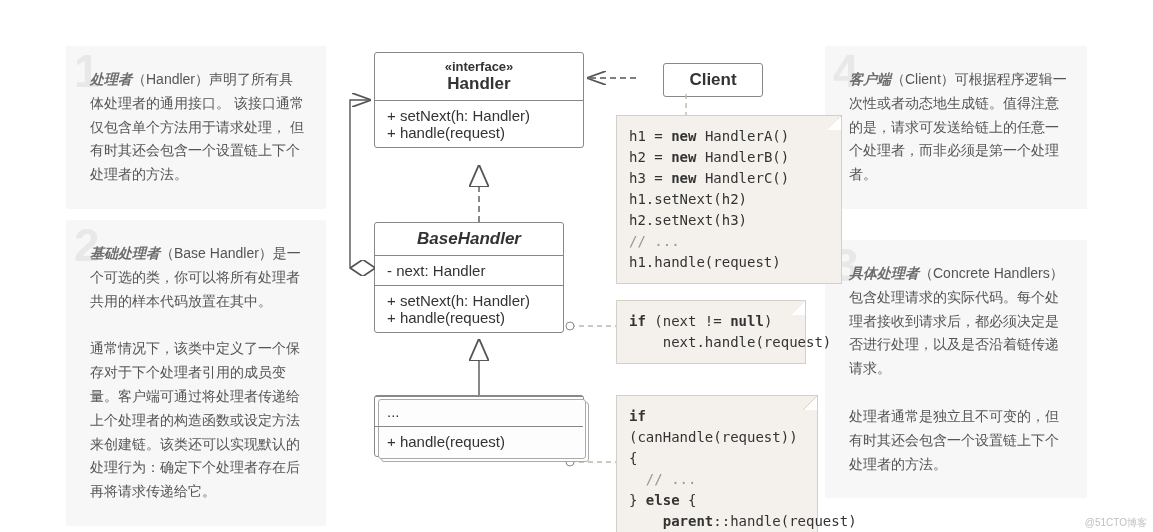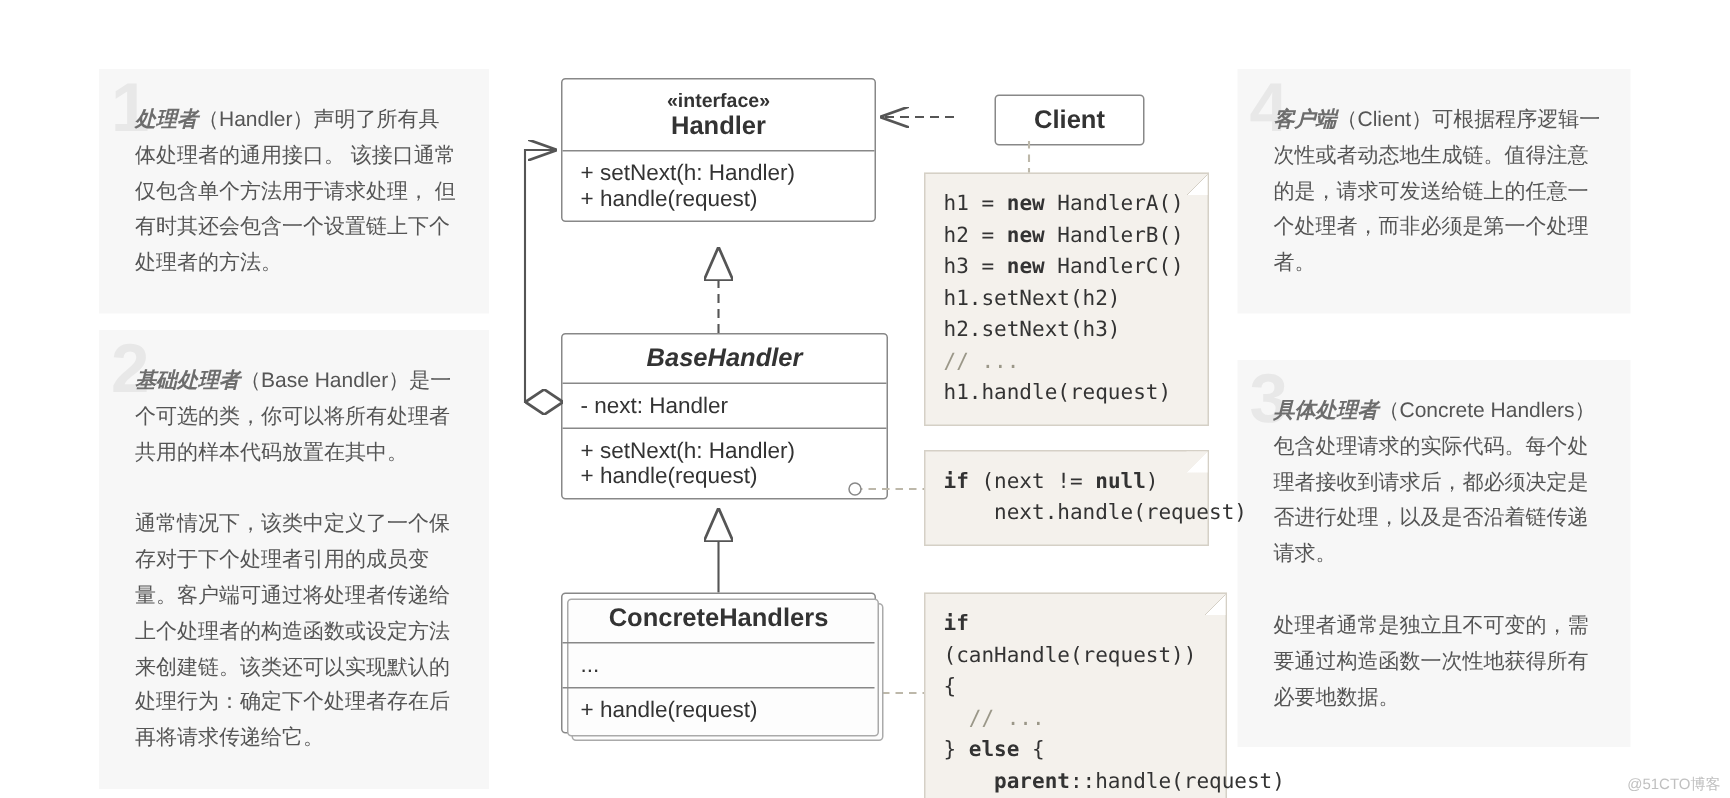--- a/index.html
+++ b/index.html
@@ -110,67 +110,64 @@
   <div class="num">4</div>
   <div class="body">
     <b>客户端</b><span>（Client）</span><span>可根据程序逻辑一次性或者动态地生成链。值得注意的是，请求可发送给链上的任意一个处理者，而非必须是第一个处理者。</span>
   </div>
 </div>
 
 <div class="side-note" style="left:825px; top:240px; width:262px;">
   <div class="num">3</div>
   <div class="body">
     <b>具体处理者</b><span>（Concrete Handlers）</span><span>包含处理请求的实际代码。每个处理者接收到请求后，都必须决定是否进行处理，以及是否沿着链传递请求。</span>
-    <div class="para2">处理者通常是独立且不可变的，需要通过构造函数一次性地获得所有必要地数据。</div>
+    <div class="para2">处理者通常是独立且不可变的，但有时其还会包含一个设置链上下个处理者的方法。</div>
   </div>
 </div>
 
 <div class="uml" style="left:374px; top:52px; width:210px;">
   <div class="head">
     <div class="stereo">«interface»</div>
     <div class="name">Handler</div>
   </div>
   <div class="sec">
     <div class="method">+ setNext(h: Handler)</div>
     <div class="method">+ handle(request)</div>
   </div>
 </div>
 
 <div class="uml" style="left:636px; top:63px; width:100px;margin-left:27px;">
   <div class="head">
       <div class="name">Client</div>
     </div>
 </div>
 
-<div class="uml italic" style="left:374px; top:222px; width:218px;">
+<div class="uml italic" style="left:374px; top:222px; width:190px;">
   <div class="head">
       <div class="name">BaseHandler</div>
     </div>
   <div class="sec">
     <div class="method">- next: Handler</div>
   </div>
   <div class="sec">
     <div class="method">+ setNext(h: Handler)</div>
     <div class="method">+ handle(request)</div>
   </div>
 </div>
 
 <div class="uml stack-shadow" style="left:374px; top:395px; width:210px; z-index:1;">
-  <div class="head">
-      <div class="name">ConcreteHandlers</div>
-    </div>
   <div class="sec">
     <div class="method">...</div>
   </div>
   <div class="sec">
     <div class="method">+ handle(request)</div>
   </div>
 </div>
 
-<div class="note" style="left:616px; top:115px; width:190px;">
+<div class="note" style="left:616px; top:115px; width:226px;">
   <div class="fold"></div>
   <div><span>h1 = </span><b>new</b><span> HandlerA()</span></div>
   <div><span>h2 = </span><b>new</b><span> HandlerB()</span></div>
   <div><span>h3 = </span><b>new</b><span> HandlerC()</span></div>
   <div>h1.setNext(h2)</div>
   <div>h2.setNext(h3)</div>
   <div style="color:#9a9788">// ...</div>
   <div>h1.handle(request)</div>
 </div>
 

